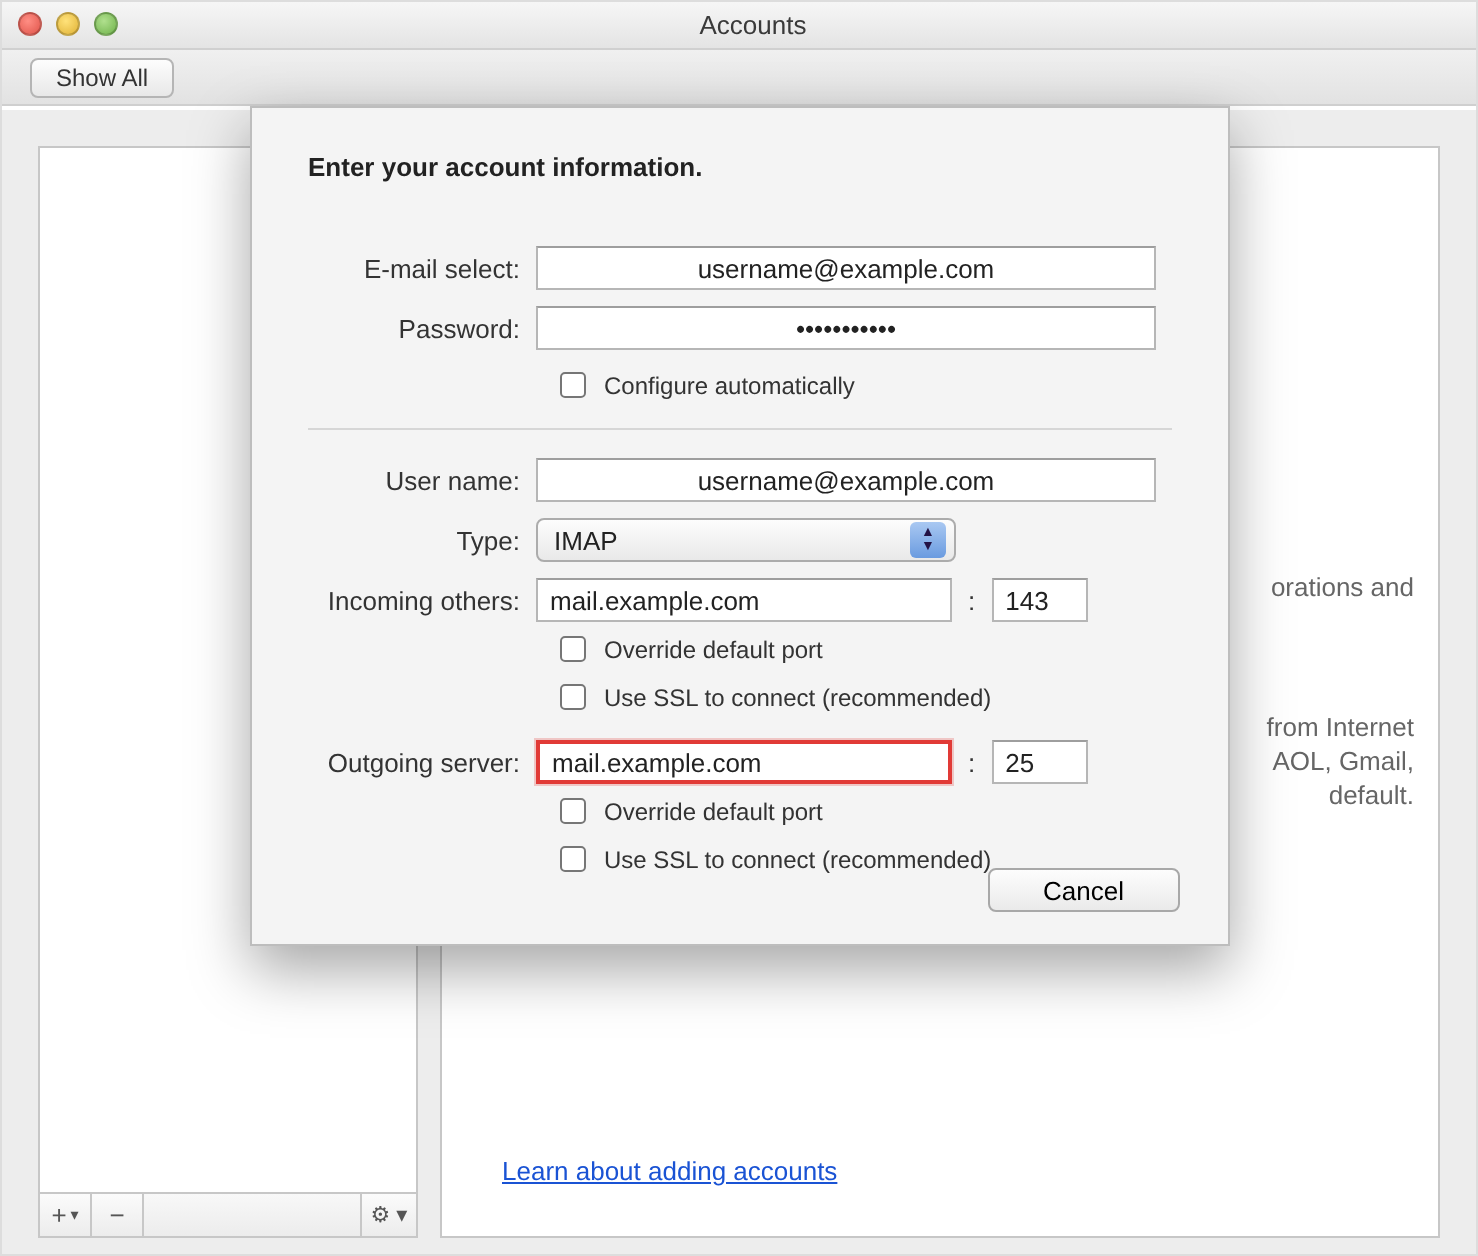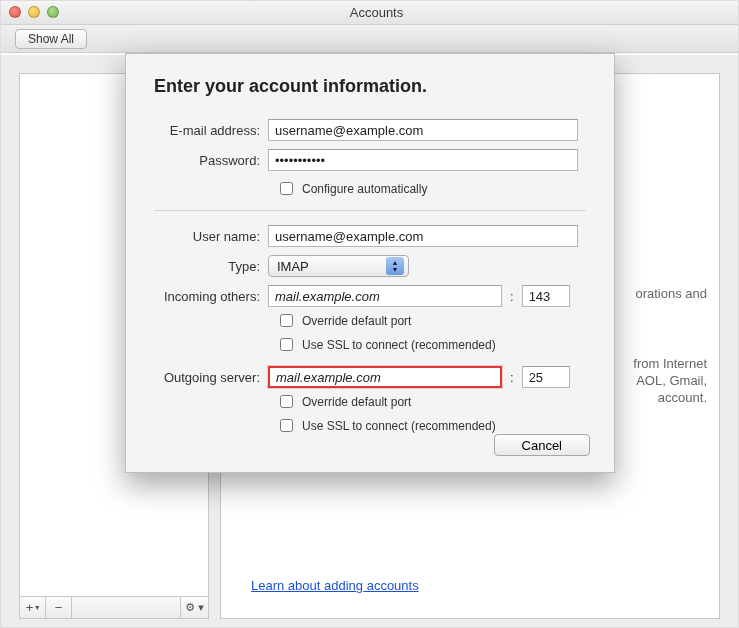--- a/index.html
+++ b/index.html
@@ -100,48 +100,48 @@
   .sheet {
     position: absolute;
     top: 52px; left: 124px;
     width: 490px; height: 420px;
     background: #f4f4f4;
     border: 1px solid #bdbdbd;
     box-shadow: 0 12px 28px rgba(0,0,0,0.35);
     padding: 22px 28px 18px 28px;
   }
   .sheet-title {
-    font-weight: bold; color: #222; font-size: 18px;
-    margin-bottom: 22px;
+    font-weight: bold; color: #222; font-size: 13px;
+    margin-bottom: 32px;
   }
   .form-row {
     display: flex; align-items: center; margin-bottom: 8px;
   }
   .form-row.tight { margin-bottom: 4px; }
   .label-col {
     width: 114px; text-align: right; color: #333; padding-right: 8px;
     font-size: 13px;
   }
   .field-col { flex: 1; display:flex; align-items:center; gap:6px; }
   input[type=text], input[type=password] {
     height: 22px; padding: 2px 6px;
     border: 1px solid #b6b6b6; border-top-color:#9e9e9e;
     background: #fff; font-size: 13px; color:#222;
     font-family: inherit;
   }
-  .full-field { width: 310px; }
-  .server-field { width: 234px; font-style: italic; }
+  .full-field { width: 310px; text-align: center; }
+  .server-field { width: 208px; }
   .port-field { width: 48px; }
   .divider {
     border: none; border-top: 1px solid #d6d6d6;
     margin: 12px 0 14px 0;
   }
   .aqua-select {
     display:inline-flex; align-items:center;
-    height: 22px; width: 141px;
+    height: 22px; width: 210px;
     background: linear-gradient(#fdfdfd, #e9e9e9);
     border: 1px solid #acacac; border-radius: 4px;
     padding: 0 8px; font-size:13px; color:#222;
     position: relative; cursor:pointer;
   }
   .aqua-select .chevrons {
     position:absolute; right:4px; top:1px; bottom:1px; width:18px;
     background: linear-gradient(#a9c8f2, #6a9be0);
     border-radius: 3px;
     display:flex; flex-direction:column; align-items:center; justify-content:center;
@@ -218,32 +218,32 @@
       <div class="bg-text" style="top:210px; right:12px; text-align:right;">
         <span>orations and</span>
       </div>
       <div class="bg-text" style="top:280px; right:12px; text-align:right;">
         <span>from Internet</span>
       </div>
       <div class="bg-text" style="top:297px; right:12px; ">
         <span>AOL, Gmail,</span>
       </div>
       <div class="bg-text" style="top:314px; right:12px; text-align:right;">
-        <span>account.</span>
+        <span>default.</span>
       </div>
       <a class="learn-link">Learn about adding accounts</a>
     </div>
 
   </div>
 
   <div class="sheet">
     <div class="sheet-title">Enter your account information.</div>
 
     <div class="form-row">
-      <div class="label-col">E-mail address:</div>
+      <div class="label-col">E-mail select:</div>
       <div class="field-col">
         <input type="text" class="full-field" value="username@example.com" style="">
       </div>
     </div>
 
     <div class="form-row">
       <div class="label-col">Password:</div>
       <div class="field-col">
         <input type="text" class="full-field" value="•••••••••••" style="">
       </div>

